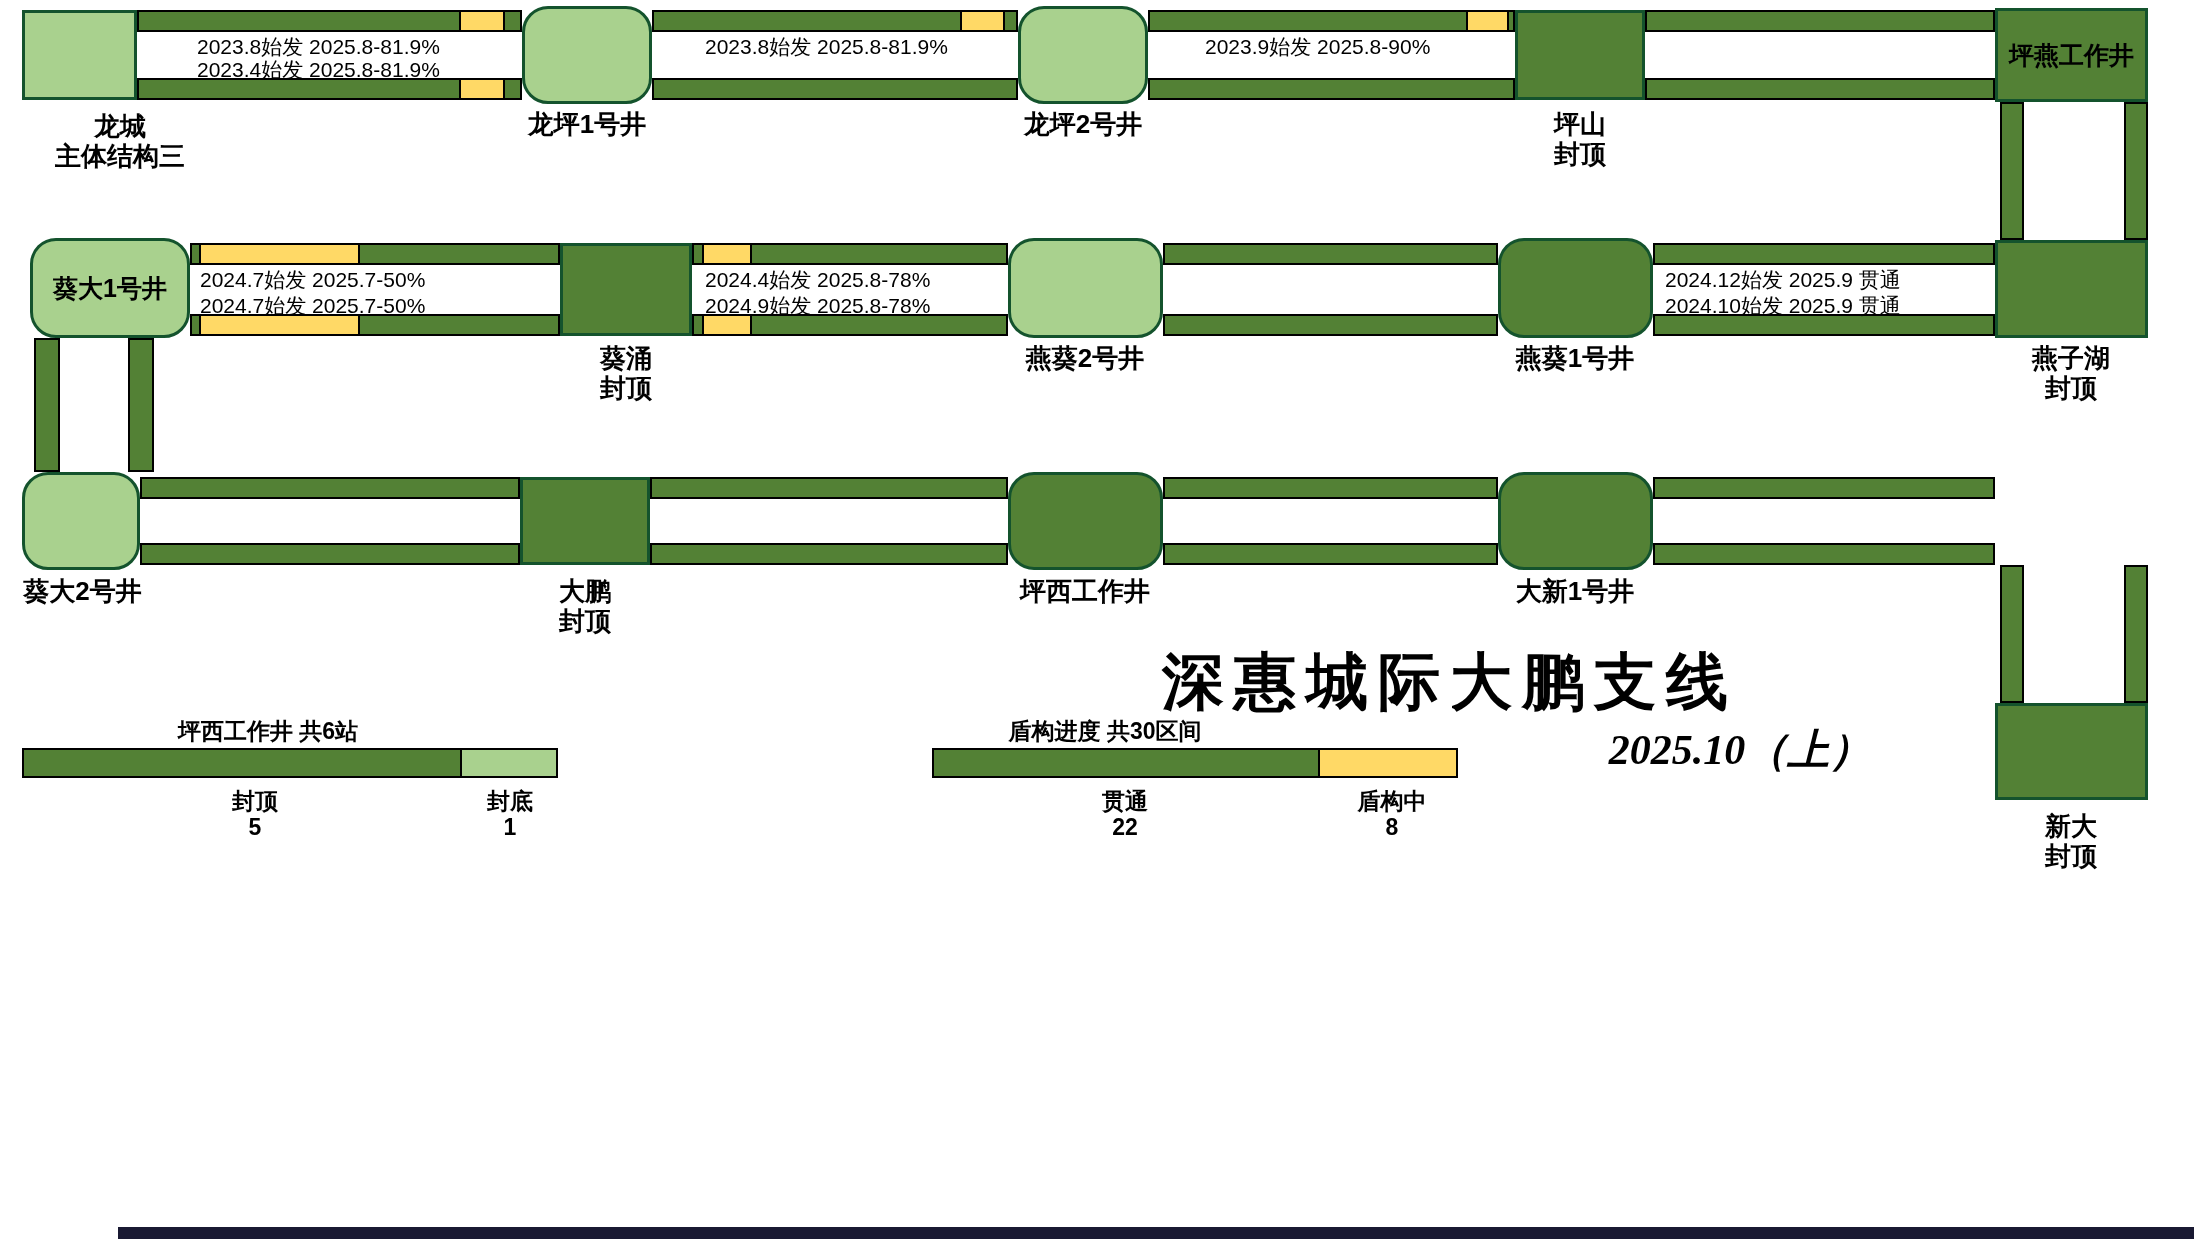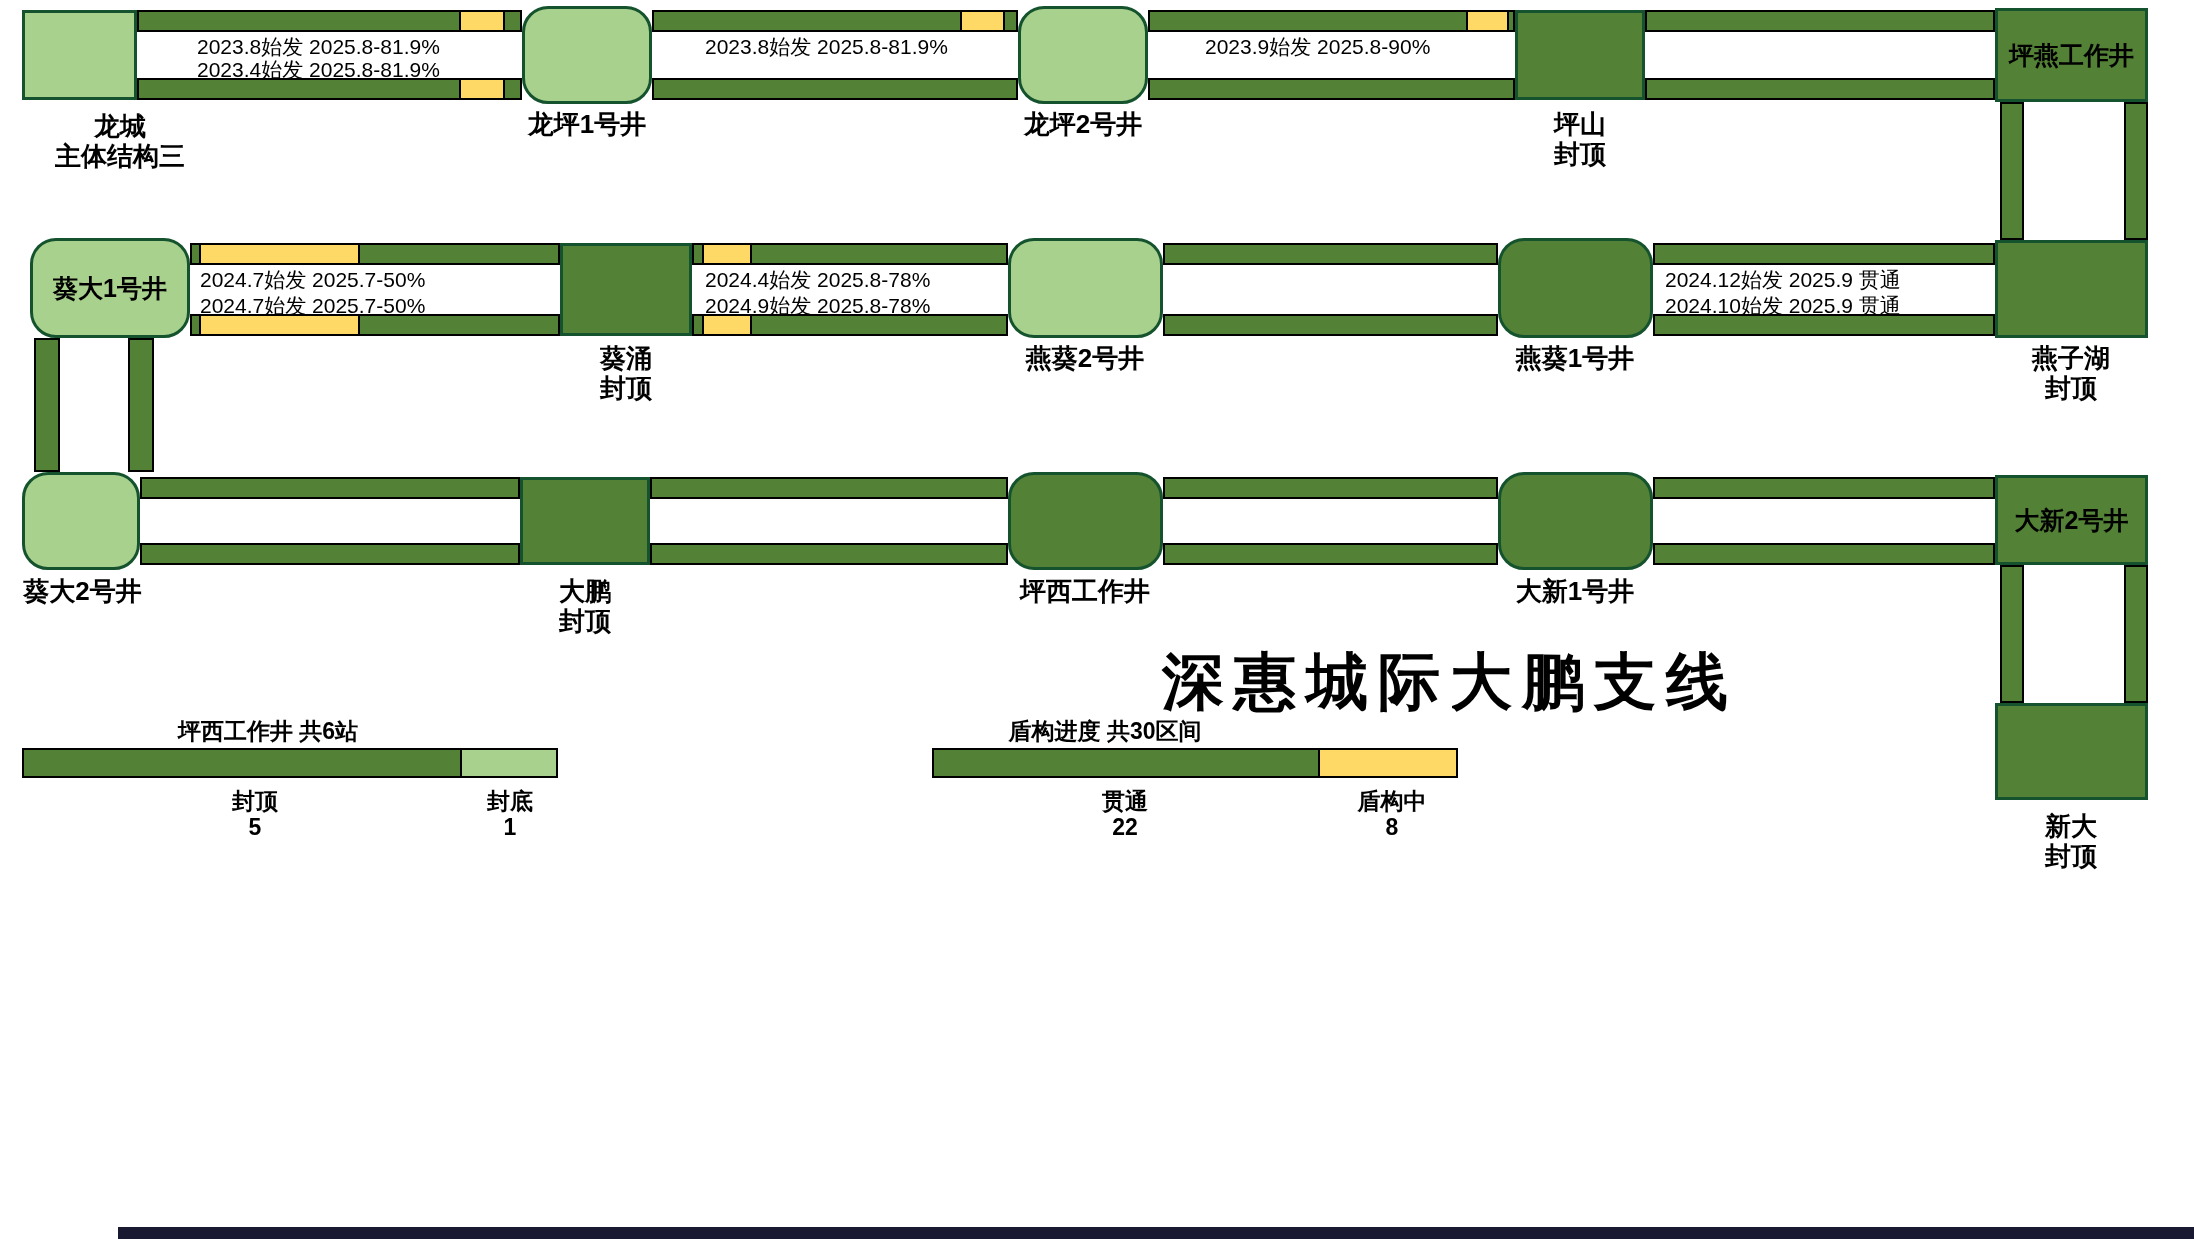--- a/index.html
+++ b/index.html
@@ -140,38 +140,36 @@
   <div class="hbar" style="left:1163px; top:477px; width:335px;"></div>
   <div class="hbar" style="left:1163px; top:543px; width:335px;"></div>
 
   <div class="hbar" style="left:1653px; top:477px; width:342px;"></div>
   <div class="hbar" style="left:1653px; top:543px; width:342px;"></div>
 
   <div class="box light round" style="left:22px; top:472px; width:118px; height:98px;"></div>
   <div class="box dark" style="left:520px; top:477px; width:130px; height:88px;"></div>
   <div class="box dark round" style="left:1008px; top:472px; width:155px; height:98px;"></div>
   <div class="box dark round" style="left:1498px; top:472px; width:155px; height:98px;"></div>
-  <div class="box dark inbox" style="left:1995px; top:475px; width:153px; height:90px;">
-    <span>大新2号井</span>
-  </div>
 
   <div class="st-label" style="left:0px; top:577px; width:165px;">葵大2号井</div>
   <div class="st-label" style="left:485px; top:577px; width:200px;">大鹏
 封顶</div>
   <div class="st-label" style="left:985px; top:577px; width:200px;">坪西工作井</div>
   <div class="st-label" style="left:1475px; top:577px; width:200px;">大新1号井</div>
 
   <div class="vbar" style="left:2000px; top:565px; width:24px; height:138px;"></div>
   <div class="vbar" style="left:2124px; top:565px; width:24px; height:138px;"></div>
 
   <div class="box dark" style="left:1995px; top:703px; width:153px; height:97px;"></div>
   <div class="st-label" style="left:1971px; top:812px; width:200px;">新大
 封顶</div>
 
   <div class="main-title" style="left:1140px; top:640px; width:620px;">深惠城际大鹏支线</div>
+  <div class="date-label" style="left:1580px; top:722px; width:320px;">2025.10（上）</div>
 
   <div class="legend-title" style="left:118px; top:716px; width:300px;">坪西工作井 共6站</div>
   <div class="legend-bar" style="left:22px; top:748px; width:536px;">
     <span class="lg-green" style="width:82%;"></span>
     <span class="lg-light" style="width:18%;"></span>
   </div>
   <div class="legend-label" style="left:205px; top:786px; width:100px;">封顶</div>
   <div class="legend-label" style="left:205px; top:814px; width:100px;">5</div>
   <div class="legend-label" style="left:460px; top:786px; width:100px;">封底</div>
   <div class="legend-label" style="left:460px; top:814px; width:100px;">1</div>

